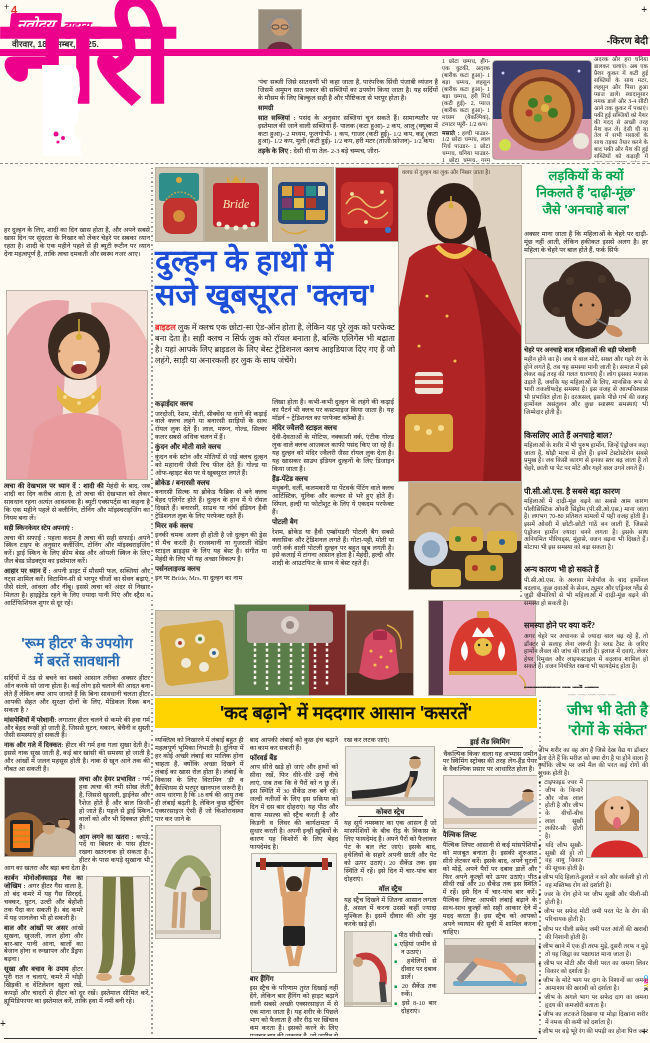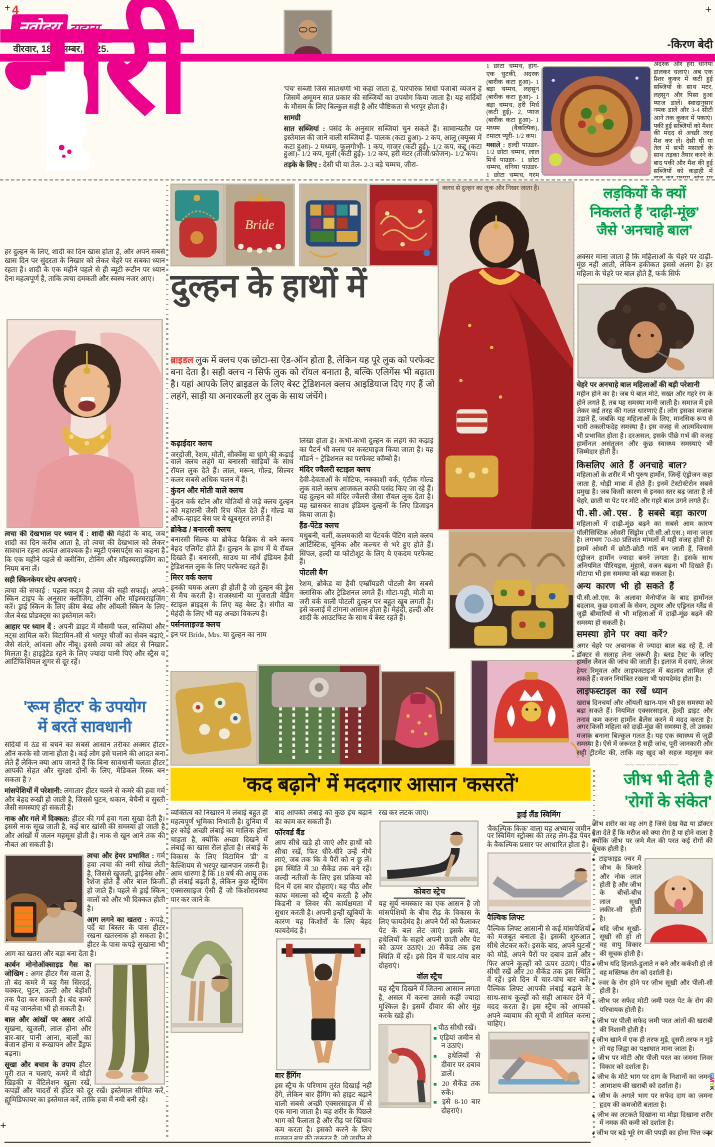--- a/index.html
+++ b/index.html
@@ -5,26 +5,26 @@
   html,body{margin:0;padding:0;background:#888;}
   #page{position:relative;width:650px;height:1043px;background:#fdfbf2;overflow:hidden;
         font-family:"Liberation Serif",serif;color:#1a1a1a;}
   .abs{position:absolute;}
   
   .t{font-size:6.5px;line-height:1.22;text-align:justify;color:#1c1c1c;}
   .t p{margin:0 0 2px 0;}
   .t b{font-weight:bold;}
   .tiny{font-size:5.8px;line-height:1.2;}
   .sub{font-weight:bold;font-size:7px;margin:2px 0 1px 0;font-family:"Liberation Sans",sans-serif;}
-  .sub-lg{font-weight:bold;font-size:8px;margin:3px 0 1px 0;font-family:Liberation Mono, monospace;}
+  .sub-lg{font-weight:bold;font-size:8px;margin:15px 0 1px 0;font-family:Liberation Serif, serif;}
   .blue-h{color:#2a6db5;font-family:"Liberation Sans",sans-serif;font-weight:bold;
           text-align:center;line-height:1.25;}
   .green-h{color:#00a14b;font-family:"Liberation Sans",sans-serif;font-weight:bold;
            text-align:center;line-height:1.3;}
-  .red-h{color:#404040;font-family:"Liberation Sans",sans-serif;font-weight:bold;line-height:1.12;}
+  .red-h{color:#1d4ed8;font-family:"Liberation Sans",sans-serif;font-weight:bold;line-height:1.12;}
   
   .ph{position:absolute;overflow:hidden;background:#d8d2c8;border:0.5px solid #b9b2a4;}
   .ph svg{display:block;width:100%;height:100%;}
   
   .vsep{position:absolute;width:2px;
         background-image:repeating-linear-gradient(#9c9c9c 0 1.5px,transparent 1.5px 4.5px);}
   .hdash{position:absolute;border-top:1px dashed #8a8a8a;}
   .regmark{position:absolute;font:10px "Liberation Sans",sans-serif;color:#222;}
   
   #logo-box{position:absolute;left:10px;top:13px;}
@@ -311,20 +311,21 @@
           <rect x="6" y="248" width="48" height="38" rx="5" fill="#d9a641"></rect>
           <circle cx="18" cy="262" r="3" fill="#f6dd90"></circle>
           <circle cx="30" cy="266" r="3" fill="#f6dd90"></circle>
           <circle cx="42" cy="262" r="3" fill="#f6dd90"></circle>
         </svg>
     </div>
     <div class="abs tiny" style="left:247px;top:4px;width:112px;color:#4a3a2a;text-align:left;">क्लच से दुल्हन का लुक और निखर जाता है।</div>
 
     <div class="red-h" style="position:absolute;left:0;top:79px;width:242px;font-size:30px;">
       <div>दुल्हन के हाथों में</div>
+      <div>सजे खूबसूरत 'क्लच'</div>
     </div>
 
     <div class="abs" style="left:0;top:157px;width:240px;height:74px;overflow:hidden;font-size:8.2px;line-height:1.35;text-align:justify;">
       <b style="color:#e62e2a;margin-top:26px;">ब्राइडल</b><span> लुक में क्लच एक छोटा-सा ऐड-ऑन होता है, लेकिन यह पूरे लुक को परफेक्ट बना देता है। सही क्लच न सिर्फ लुक को रॉयल बनाता है, बल्कि एलिगेंस भी बढ़ाता है। यहां आपके लिए ब्राइडल के लिए बेस्ट ट्रेडिशनल क्लच आइडियाज दिए गए हैं जो लहंगे, साड़ी या अनारकली हर लुक के साथ जंचेंगे।</span>
     </div>
 
     <div class="abs t" style="left:0;top:233px;width:112px;height:219px;overflow:hidden;">
       <div class="sub">कढ़ाईदार क्लच</div>
         <p>जरदोजी, रेशम, मोती, सीक्वेंस या धागे की कढ़ाई वाले क्लच लहंगे या बनारसी साड़ियों के साथ रॉयल लुक देते हैं। लाल, मरून, गोल्ड, सिल्वर कलर सबसे अधिक चलन में हैं।</p>
       <div class="sub">कुंदन और मोती वाले क्लच</div>

